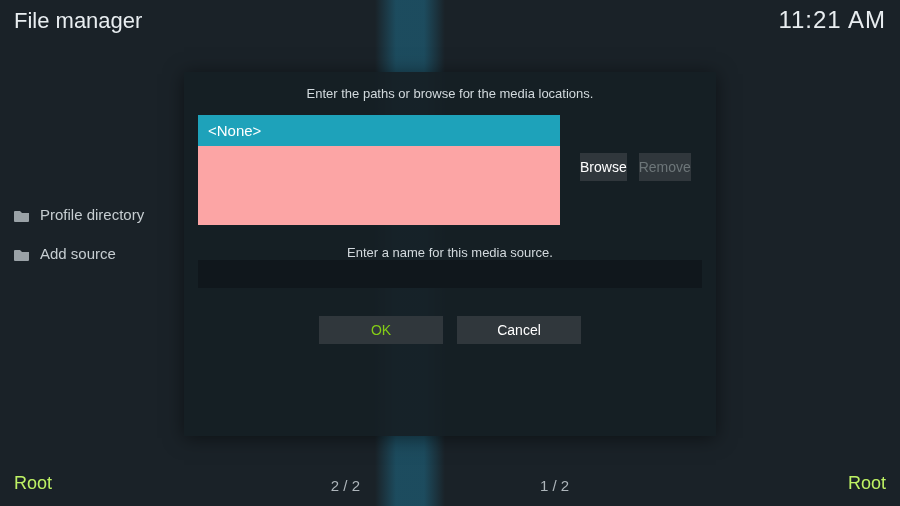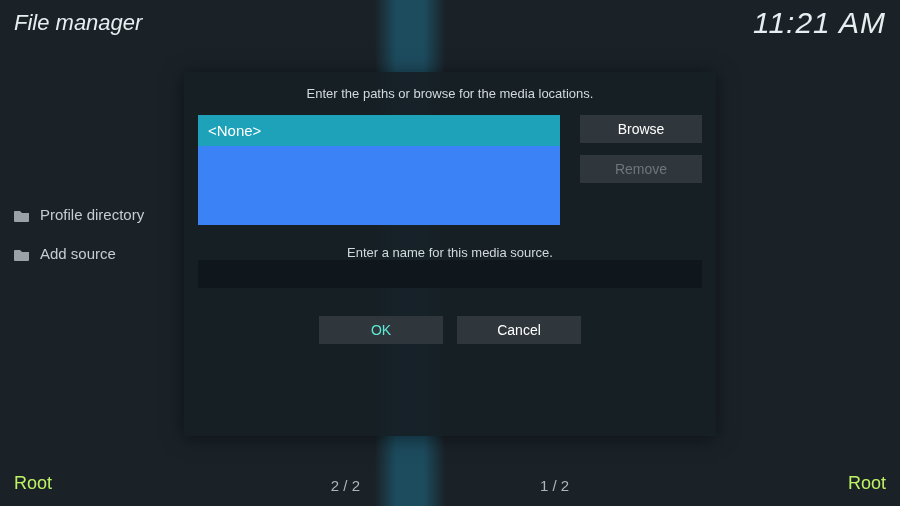--- a/index.html
+++ b/index.html
@@ -20,26 +20,25 @@
       background: linear-gradient(to right, rgba(31,110,139,0) 0%, rgba(31,110,139,0.55) 30%, rgba(31,110,139,0.55) 70%, rgba(31,110,139,0) 100%);
       z-index: 0;
     }
     .header {
       position: absolute;
       top: 6px;
       left: 14px;
       right: 14px;
       display: flex;
       justify-content: space-between;
-      align-items: center;
-      z-index: 2;
-      font-style: italic;
+      align-items: flex-end;
+      z-index: 2;
     }
     .header-title { font-size: 22px; color: #e8edf0; font-weight: 400; }
-    .header-clock { font-size: 30px; color: #e8edf0; font-weight: 300; letter-spacing: 1px; }
+    .header-clock { font-size: 24px; color: #e8edf0; font-weight: 300; letter-spacing: 1px; }
 
     .left-panel {
       position: absolute;
       top: 206px;
       left: 14px;
       z-index: 2;
     }
     .left-item {
       display: flex;
       align-items: center;
@@ -104,49 +103,50 @@
       margin-bottom: 14px;
     }
     .paths-row {
       display: flex;
       gap: 20px;
       align-items: flex-start;
     }
     .path-list {
       flex: 0 0 362px;
       height: 110px;
-      background: #3b82f6;
+      background: #fca5a5;
     }
     .path-entry-selected {
       height: 31px;
       background: #1ea2ba;
       padding: 0 10px;
       display: flex;
       align-items: center;
       color: #fff;
       font-size: 15px;
     }
     .side-buttons {
       flex: 1;
       display: flex;
-      flex-direction: column;
+      flex-direction: row;
       gap: 12px;
+      margin-top: 38px;
     }
     .btn {
       height: 28px;
       background: #30373c;
       color: #fff;
       font-size: 14px;
       display: flex;
       align-items: center;
       justify-content: center;
       cursor: pointer;
     }
     .btn.disabled { color: #6d7679; }
-    .ok-disabled { color: #5eead4; }
+    .ok-disabled { color: #84cc16; }
 
     .name-section { margin-top: 20px; }
     .name-instruction {
       text-align: center;
       color: #d2d9dd;
       font-size: 13px;
       margin-bottom: 0;
     }
     .name-input {
       height: 28px;

